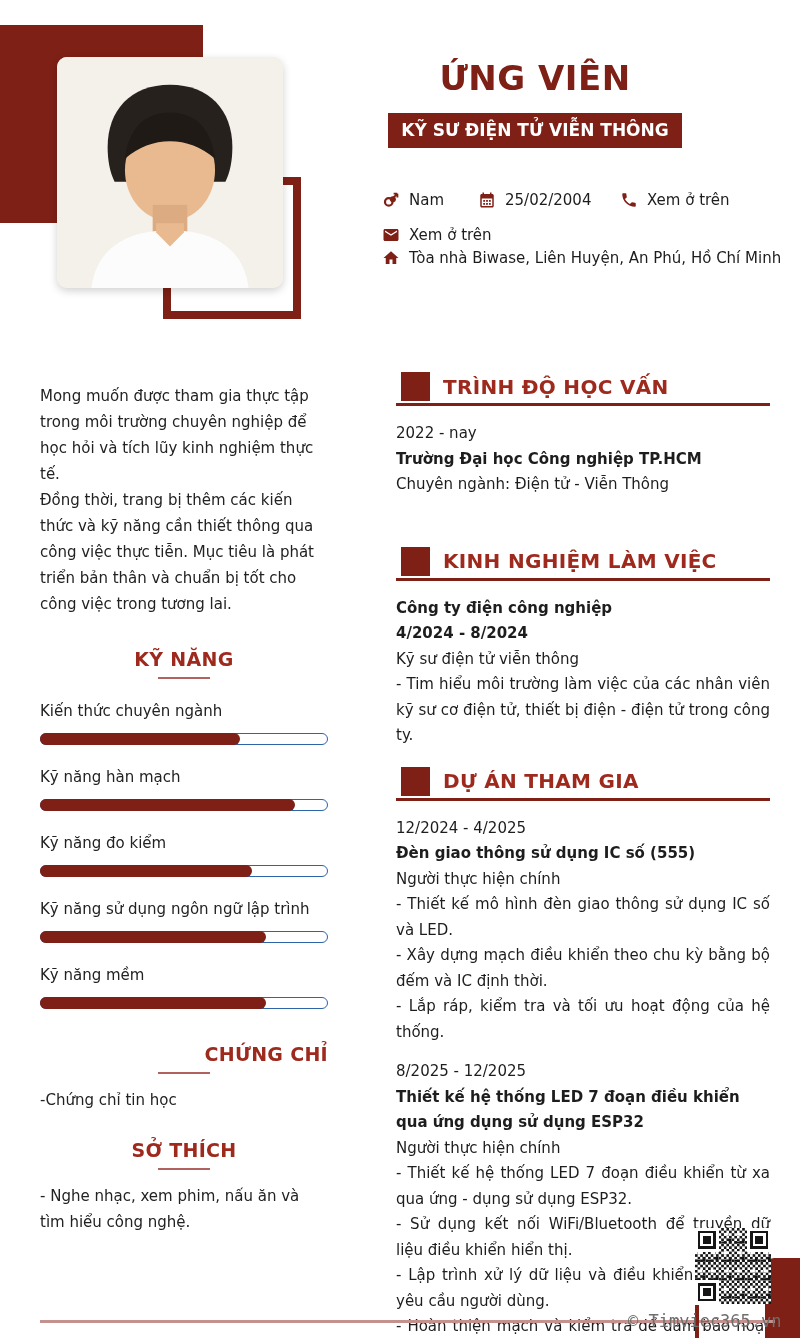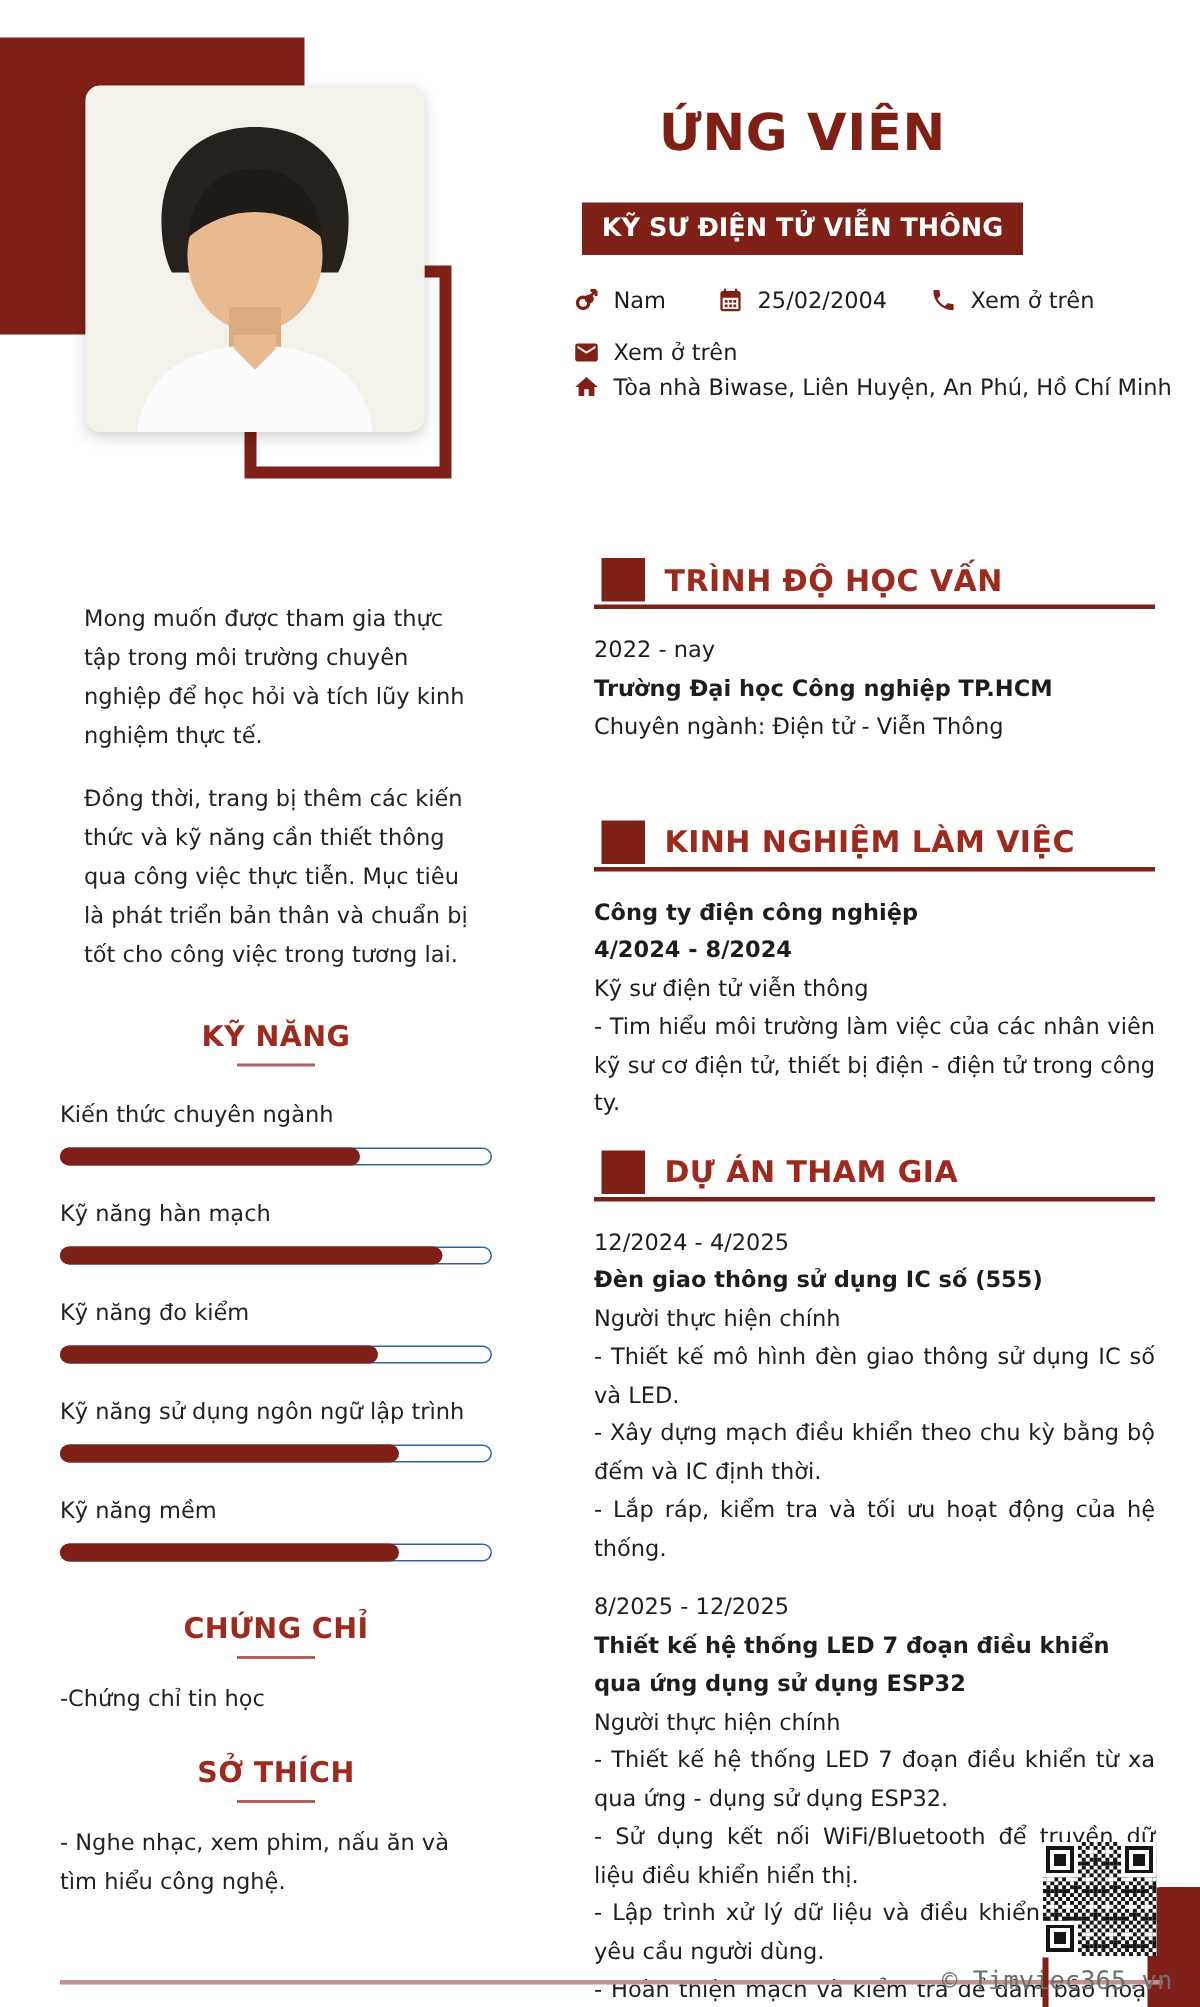--- a/index.html
+++ b/index.html
@@ -14,28 +14,28 @@
     position:relative;width:800px;height:1338px;background:#ffffff;overflow:hidden;
     font-family:"DejaVu Sans","Liberation Sans",sans-serif;color:var(--ink);
   }
   
   .deco-block{position:absolute;left:0;top:25px;width:203px;height:198px;background:var(--red);z-index:1;}
   .photo-frame{position:absolute;left:163px;top:177px;width:122px;height:126px;border:8px solid var(--red);z-index:1;background:transparent;}
   .photo{position:absolute;left:57px;top:57px;width:226px;height:231px;border-radius:10px;overflow:hidden;z-index:2;box-shadow:0 3px 9px rgba(0,0,0,.18);background:#f3efe9;}
   .photo svg{display:block;width:100%;height:100%;}
   
   .header-block{position:absolute;left:378px;top:60px;width:314px;text-align:center;z-index:2;}
-  .header-block h1{margin:11px;font-size:34px;font-weight:700;color:var(--red);letter-spacing:.5px;line-height:1.1;}
+  .header-block h1{margin:0;font-size:34px;font-weight:700;color:var(--red);letter-spacing:.5px;line-height:1.1;}
   .badge{display:inline-block;margin-top:16px;background:var(--red);color:#fff;font-weight:700;font-size:17px;line-height:1;padding:9px 13px;}
   .info-item{position:absolute;display:flex;align-items:center;gap:9px;font-size:15px;color:var(--ink);white-space:nowrap;z-index:2;}
   .info-item .ic{flex:none;width:18px;height:18px;color:var(--red);display:inline-flex;align-items:center;justify-content:center;}
   .ic svg{width:18px;height:18px;fill:currentColor;}
   
   .left-col{position:absolute;left:40px;top:383px;width:288px;z-index:2;}
-  .objective p{margin:16px;font-size:15px;line-height:26px;color:#222;}
+  .objective p{margin:0;font-size:15px;line-height:26px;color:#222;}
   .side-title{margin:31px 0 0;text-align:center;font-size:19px;font-weight:700;color:var(--red-text);letter-spacing:.3px;}
   .side-underline{width:52px;height:2px;background:#b2625c;margin:7px auto 0;}
   .skill-label{font-size:15px;color:#222;margin-top:23px;}
   .bar{margin-top:13px;height:10px;border:1px solid var(--bar-blue);border-radius:7px;position:relative;background:#fff;}
   .fill{position:absolute;left:-1px;top:-1px;bottom:-1px;background:var(--red);border-radius:7px;}
   .center-text{font-size:15px;line-height:26px;color:#222;text-align:left;margin:13px 0 0;}
   
   .right-col{position:absolute;left:396px;top:372px;width:374px;z-index:2;}
   .r-head{display:flex;align-items:center;gap:13px;}
   .r-square{width:29px;height:29px;background:var(--red);flex:none;margin-left:5px;}
@@ -154,21 +154,21 @@
       <div class="skill-label">Kỹ năng sử dụng ngôn ngữ lập trình</div>
       <div class="bar">
           <div class="fill" style="width: 79%;"></div>
         </div>
       <div class="skill-label">Kỹ năng mềm</div>
       <div class="bar">
           <div class="fill" style="width: 79%;"></div>
         </div>
     </div>
 
-    <h2 class="side-title" style="margin-top:34px;">CHỨNG CHỈ</h2>
+    <h2 class="side-title" style="margin-top:34px;text-align:right;">CHỨNG CHỈ</h2>
     <div class="side-underline"></div>
     <p class="center-text">-Chứng chỉ tin học</p>
 
     <h2 class="side-title" style="margin-top:26px;">SỞ THÍCH</h2>
     <div class="side-underline"></div>
     <p class="center-text">- Nghe nhạc, xem phim, nấu ăn và tìm hiểu công nghệ.</p>
   </aside>
 
   <main class="right-col">
 

